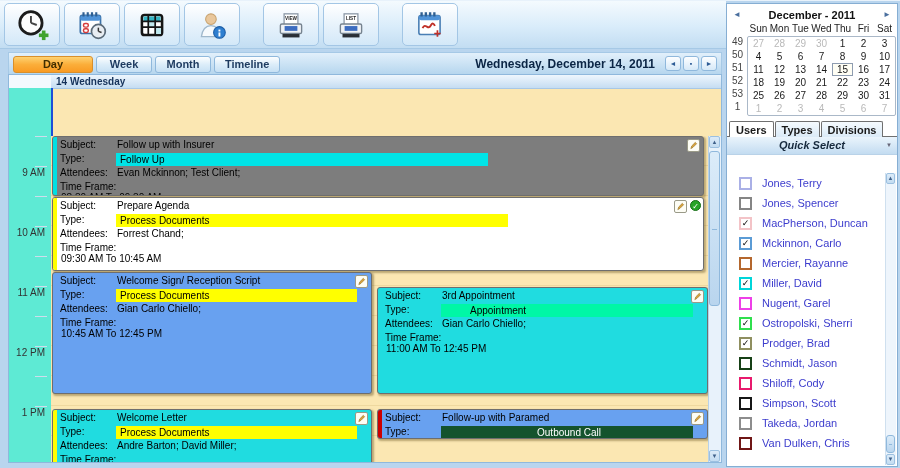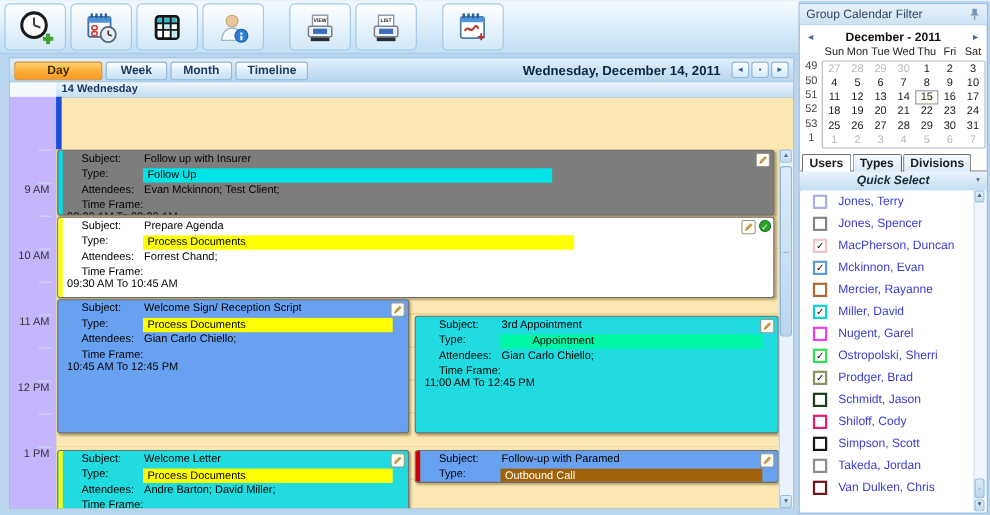--- a/index.html
+++ b/index.html
@@ -23,31 +23,31 @@
   .navbtn{width:16px;height:15px;margin-left:2px;border:1px solid #8fb8dc;border-radius:3px;
     background:linear-gradient(#fdfeff,#d6e9f8);font-size:7px;color:#2d5direct;color:#2d5c96;padding:0;cursor:pointer;line-height:13px;}
   
   .cal{position:absolute;left:8px;top:73px;width:714px;height:389px;background:#ffffff;
     border:1px solid #8fb8dc;box-sizing:border-box;}
   .corner{position:absolute;left:0;top:0;width:42px;height:13px;background:#f4f9fe;}
   .dayhead{position:absolute;left:42px;right:0;top:0;height:13px;
     background:linear-gradient(#eef6fd,#c5ddf2);border-bottom:1px solid #a8c8e6;
     font:600 10px "Liberation Sans",sans-serif;color:#15325a;line-height:13px;padding-left:5px;}
   .allday{position:absolute;left:42px;right:0;top:14px;height:47px;background:#fbe7b2;border-bottom:1px solid #e7d194;}
-  .gutter{position:absolute;left:0;top:13px;bottom:0;width:42px;background:#c4b5fd;border-right:5px solid #1d4ed8;}
+  .gutter{position:absolute;left:0;top:13px;bottom:0;width:42px;background:#5eead4;border-right:2px solid #1d4ed8;}
   .hour{position:absolute;right:6px;font-size:10px;color:#333;}
   .tick{position:absolute;right:4px;width:12px;height:1px;background:#cdddec;}
   .grid{position:absolute;left:42px;right:12px;top:61px;bottom:0;background:#fbe7b2;overflow:hidden;
     background-image:repeating-linear-gradient(to bottom,transparent 0 29px,#eed89f 29px 30px);}
   .apt{position:absolute;border:1px solid #6e6e6e;border-radius:3px;box-sizing:border-box;
     box-shadow:1.5px 1.5px 2px rgba(90,70,20,.4);overflow:hidden;cursor:pointer;}
   .strip{position:absolute;left:0;top:0;bottom:0;width:4px;}
   .arow{position:absolute;left:7px;right:14px;display:flex;font-size:10px;color:#000;white-space:nowrap;}
   .arow.subject{top:2px;} .arow.type{top:16px;} .arow.attendees{top:30px;} .arow.time_frame{top:44px;flex-direction:column;}
-  .alab{flex:none;width:56px;margin-left:14px;}
+  .alab{flex:none;width:56px;}
   .aval{padding-left:1px;}
   .aval.bar{height:13px;line-height:13px;padding-left:4px;box-sizing:border-box;}
   .aedit{position:absolute;top:2px;right:3px;width:11px;height:11px;background:#fdfdf5;border:1px solid #9a9a88;border-radius:2px;
     display:flex;align-items:center;justify-content:center;cursor:pointer;}
   .acheck{position:absolute;top:2px;right:2px;width:11px;height:11px;border-radius:50%;
     background:#27a427;border:1px solid #176e17;color:#fff;font-size:8px;line-height:11px;text-align:center;box-sizing:border-box;}
   .apt .aedit.shift{right:16px;}
   .vscroll{position:absolute;right:0;top:61px;bottom:0;width:12px;background:#e8f2fb;border-left:1px solid #b9d2e8;}
   .sbtn{position:absolute;left:0;width:11px;height:12px;background:linear-gradient(#dcebf8,#c3dcf1);
     border:1px solid #9cc0e0;box-sizing:border-box;border-radius:2px;font-size:6px;color:#40618a;text-align:center;line-height:10px;padding:0;cursor:pointer;}
@@ -323,44 +323,37 @@
           </div>
         </div>
         <div class="apt" style="left: 326px; top: 273px; width: 331px; height: 30px; background: rgb(104, 161, 240);">
           <div class="strip" style="background: rgb(204, 0, 0);"></div>
           <div class="arow subject">
             <span class="alab">Subject:</span>
             <span class="aval">Follow-up with Paramed</span>
           </div>
           <div class="arow type">
             <span class="alab">Type:</span>
-            <span class="aval bar" style="background: #a16207; color: rgb(255, 255, 255); width: 260px;">Outbound Call</span>
+            <span class="aval bar" style="background: #14532d; color: rgb(255, 255, 255); width: 260px; text-align: center;">Outbound Call</span>
           </div>
           <div class="aedit">
             <svg width="9" height="9" viewBox="0 0 10 10">
               <path d="M2 8.5 L3 5.5 L7 1.5 L8.5 3 L4.5 7 Z" fill="#d9a33c" stroke="#8a6a20" stroke-width="0.6"></path>
             </svg>
           </div>
         </div>
       </div>
     <div class="vscroll">
       <button class="sbtn" style="top:0"><span>▲</span></button>
       <div class="sthumb" style="top:15px;height:155px;"></div>
       <button class="sbtn" style="bottom:0"><span>▼</span></button>
     </div>
   </div>
 
   <div class="panel">
-    <div class="ptitle">
-      <span>Group Calendar Filter</span>
-      <svg class="pin" width="10" height="12" viewBox="0 0 10 12">
-        <path d="M3 1 h4 v4 l2 2 h-8 l2 -2 z" fill="#7a97b8"></path>
-          <line x1="5" y1="7" x2="5" y2="11" stroke="#7a97b8" stroke-width="1.2"></line>
-      </svg>
-    </div>
     <div class="minical">
       <div class="mc-head">
         <button class="mc-arrow"><span>◄</span></button>
         <span class="mc-title">December - 2011</span>
         <button class="mc-arrow"><span>►</span></button>
       </div>
       <div class="mc-wkdays" id="wkdays">
           <span>Sun</span>
           <span>Mon</span>
           <span>Tue</span>
@@ -438,21 +431,21 @@
         <div class="urow">
           <span class="ucb" style="border-color: rgb(133, 133, 133);"></span>
           <span class="uname">Jones, Spencer</span>
         </div>
         <div class="urow">
           <span class="ucb" style="border-color: rgb(243, 195, 199);">✓</span>
           <span class="uname">MacPherson, Duncan</span>
         </div>
         <div class="urow">
           <span class="ucb" style="border-color: rgb(91, 155, 213);">✓</span>
-          <span class="uname">Mckinnon, Evan</span>
+          <span class="uname">Mckinnon, Carlo</span>
         </div>
         <div class="urow">
           <span class="ucb" style="border-color: rgb(180, 103, 46);"></span>
           <span class="uname">Mercier, Rayanne</span>
         </div>
         <div class="urow">
           <span class="ucb" style="border-color: rgb(0, 213, 217);">✓</span>
           <span class="uname">Miller, David</span>
         </div>
         <div class="urow">

